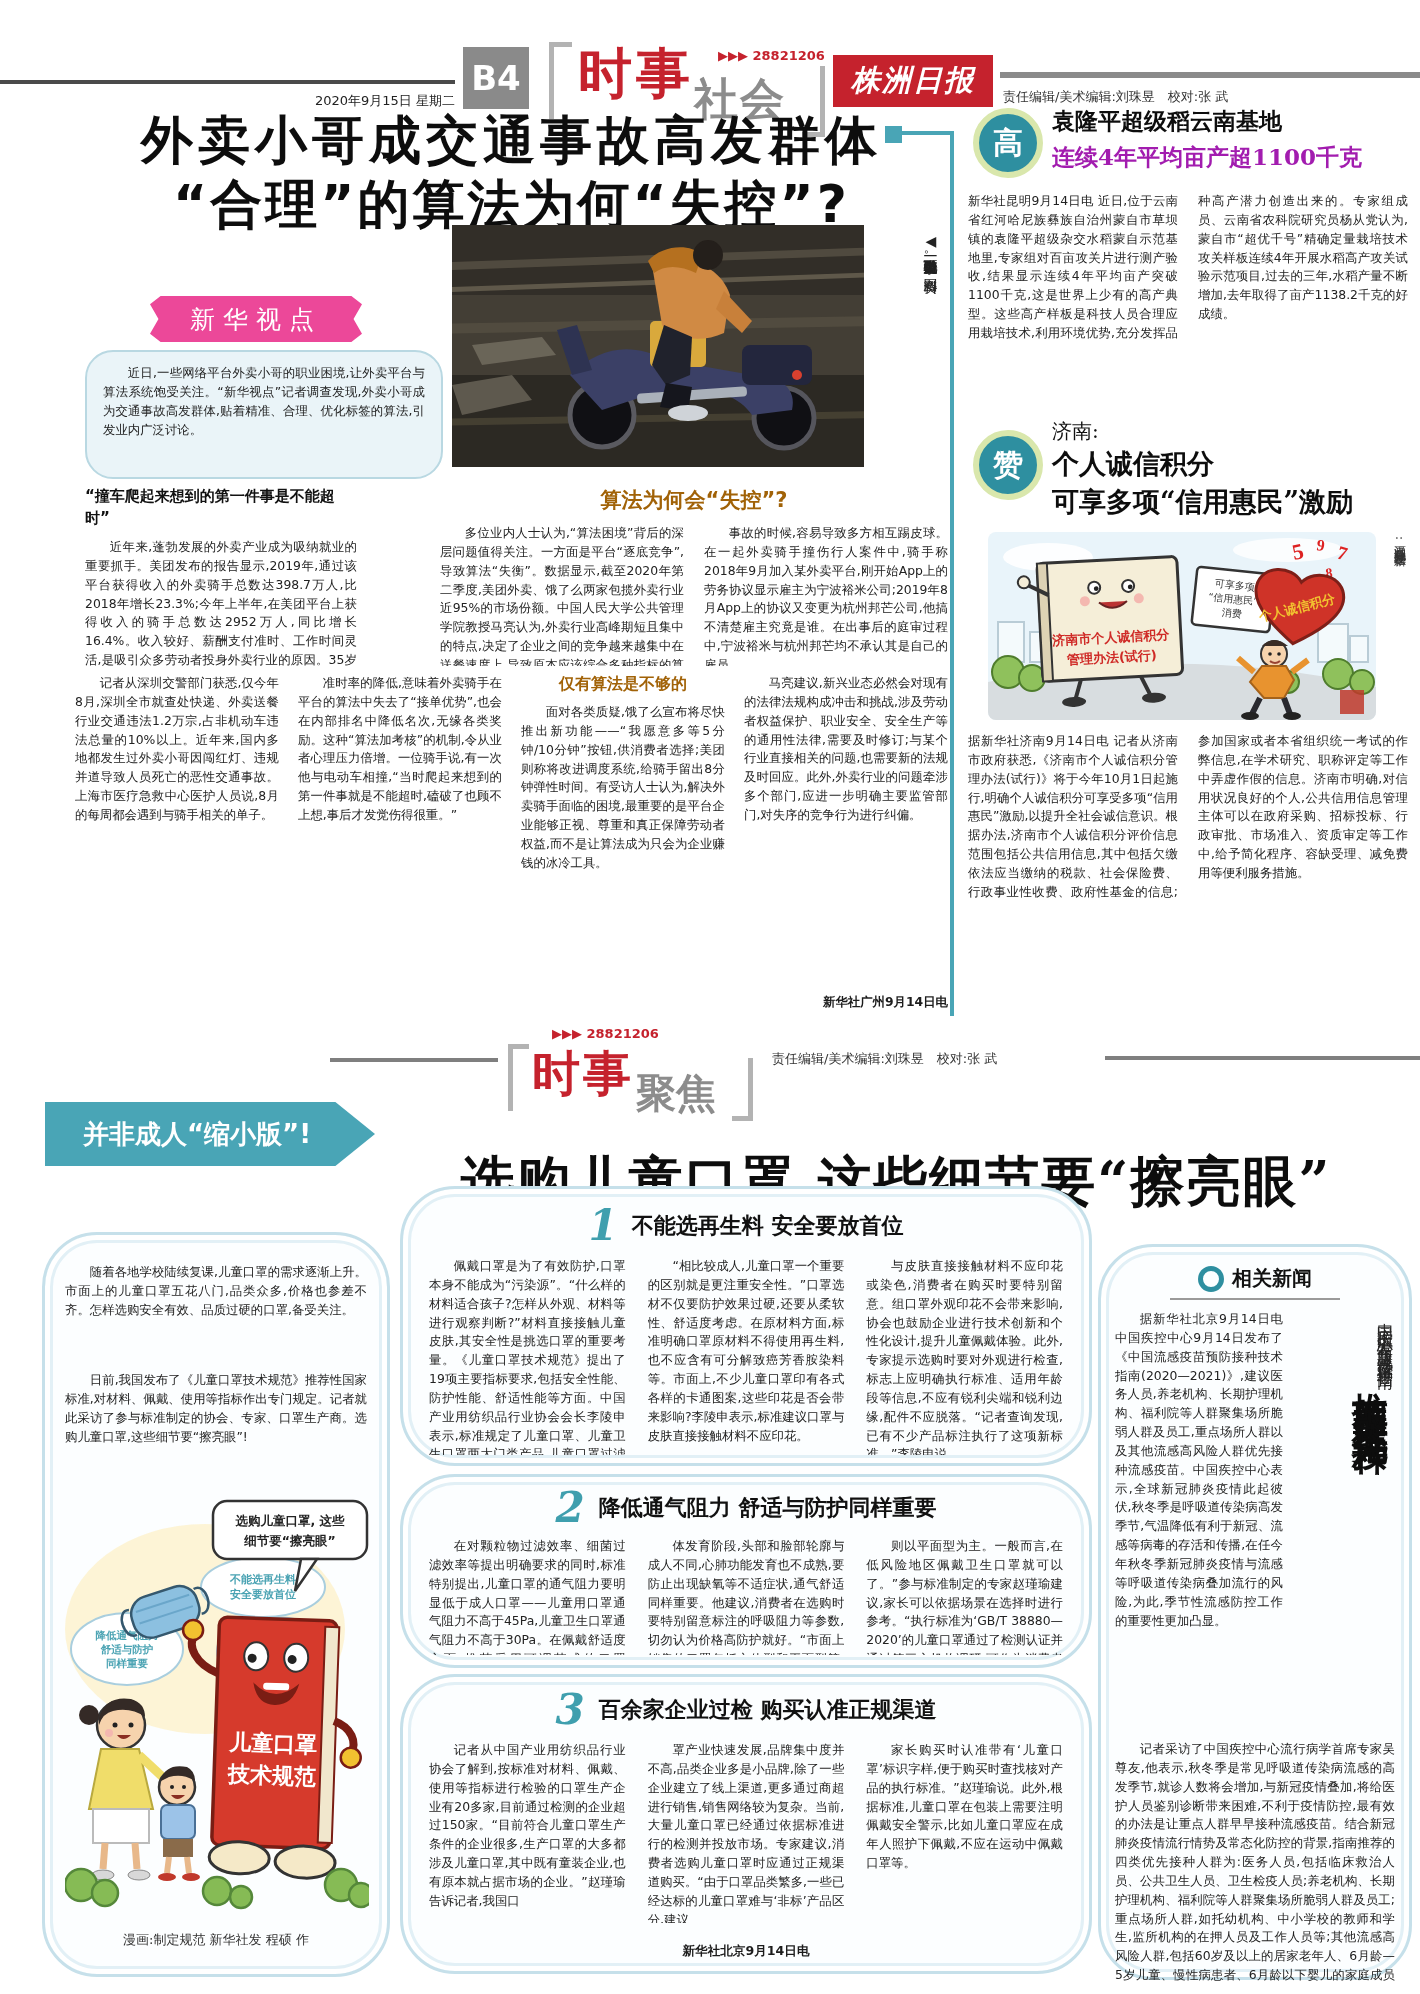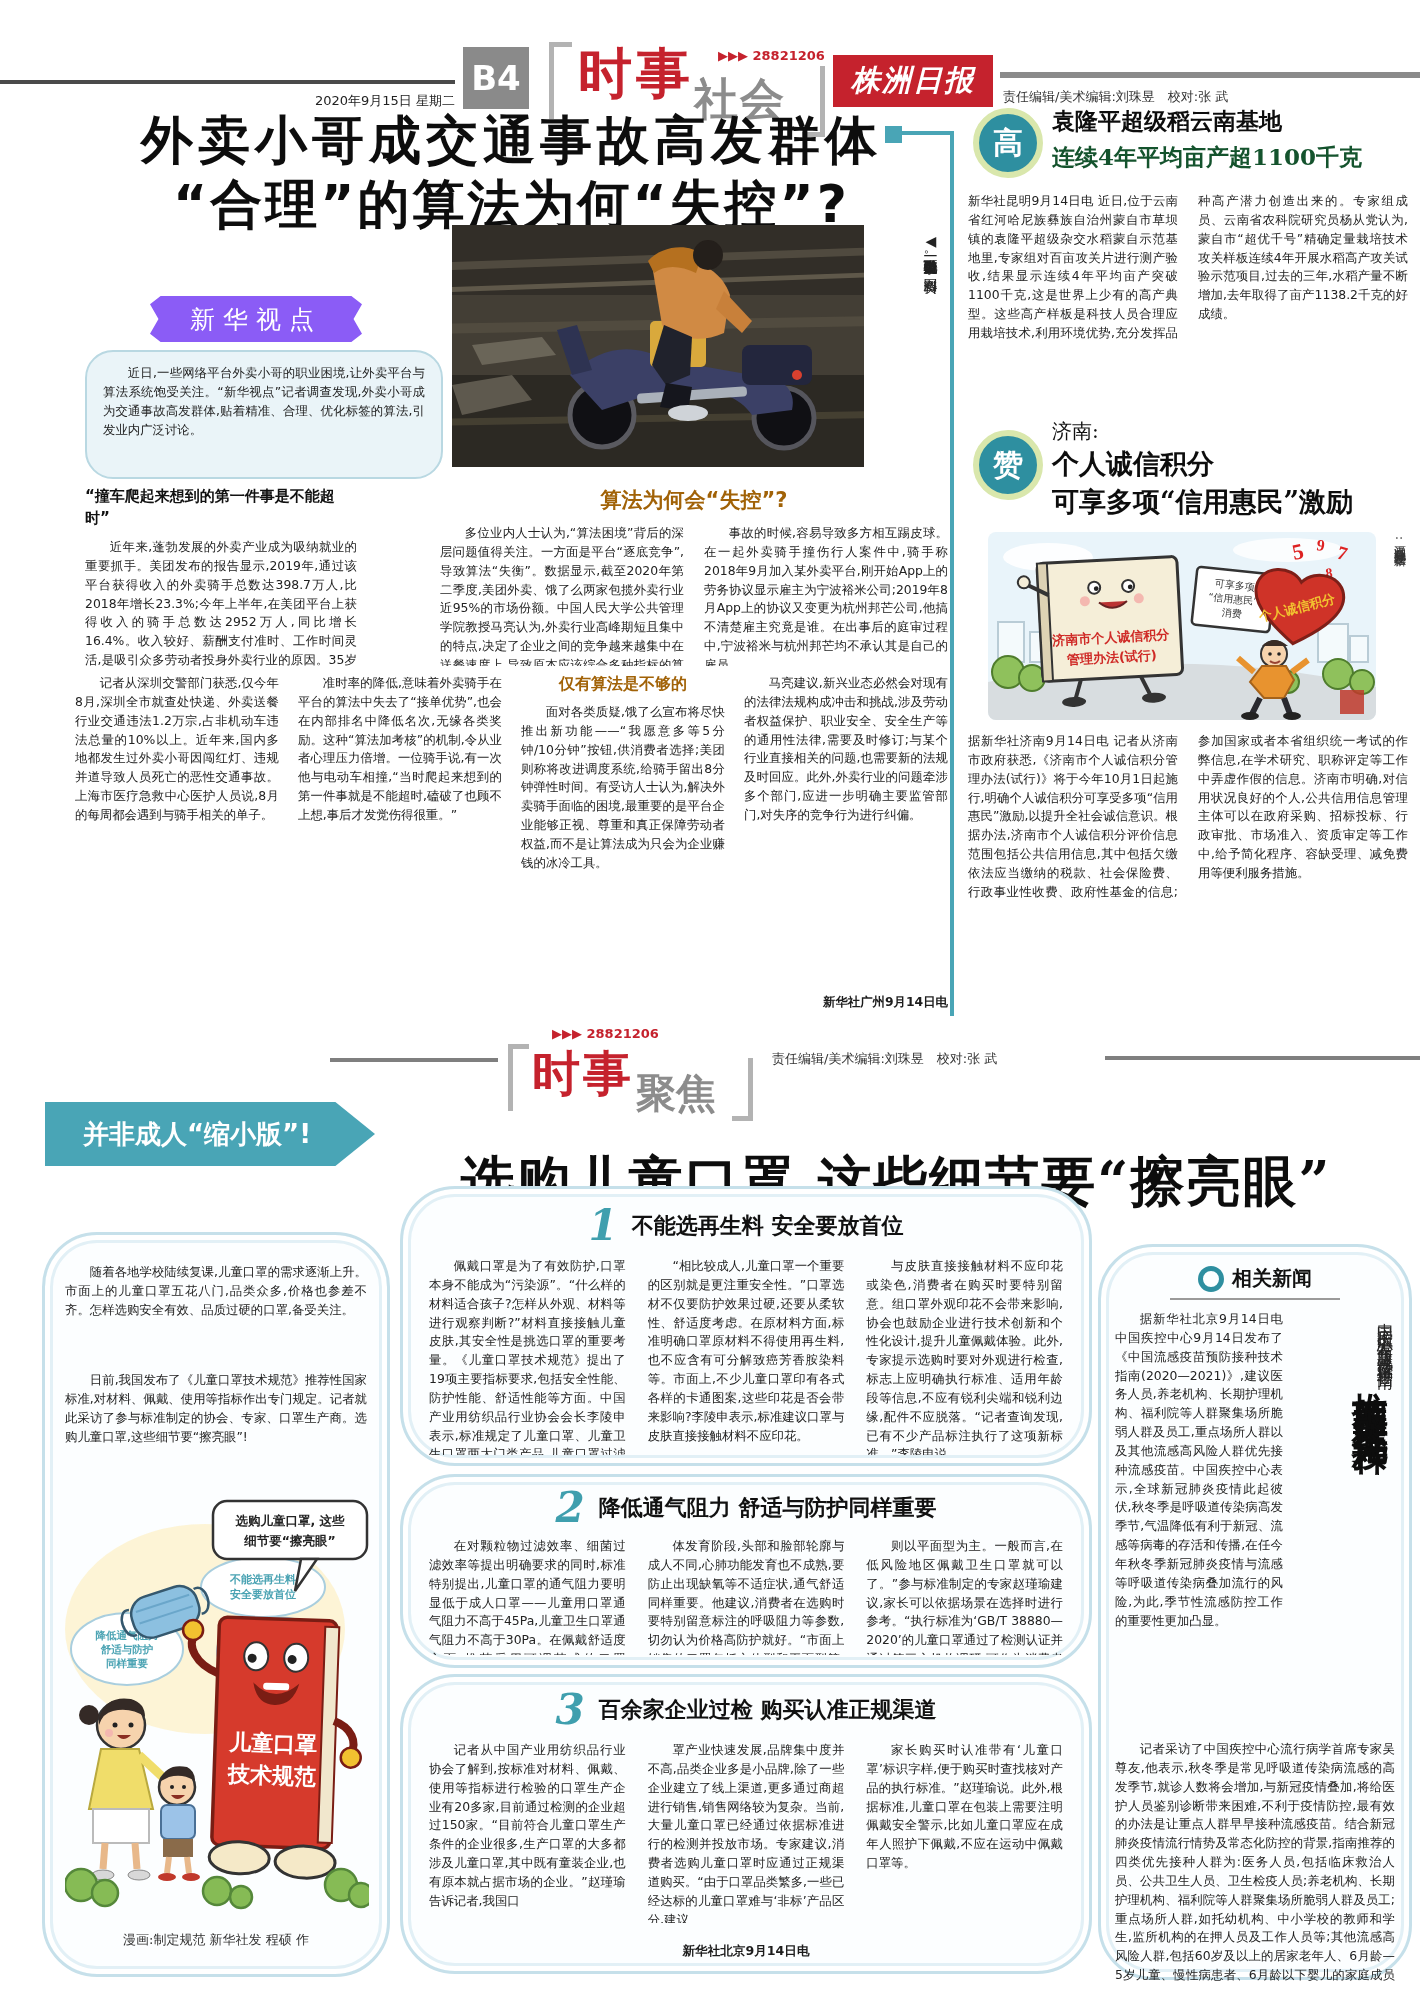--- a/index.html
+++ b/index.html
@@ -9,21 +9,21 @@
   .serif{font-family:"DejaVu Serif","Liberation Serif",serif;}
   .bt{font-size:12.4px;line-height:1.52;text-align:justify;color:#222;overflow:hidden;text-indent:2em;}
   .cols2{column-count:2;column-gap:20px;}
   .cols3{column-count:3;column-gap:22px;}
   .red{color:#c5222d;}
   .gray{color:#8c8c8c;}
   .rule{background:#7f7f7f;}
   .badge{width:58px;height:58px;border-radius:50%;background:#2e8fa0;border:6px solid #d9e7ac;
          color:#fff;font-weight:bold;font-size:30px;display:flex;align-items:center;justify-content:center;}
   .vert{writing-mode:vertical-rl;}
-  .ribbon{background:#8b5cf6;color:#fff;display:flex;align-items:center;justify-content:center;
+  .ribbon{background:#ec4899;color:#fff;display:flex;align-items:center;justify-content:center;
           font-size:25px;letter-spacing:8px;clip-path:polygon(0 18%,5% 0,95% 0,100% 18%,96% 50%,100% 82%,95% 100%,5% 100%,0 82%,4% 50%);}
   .blob{border:3px solid #c6e0ea;border-radius:55px;background:#fcfeff;
         box-shadow:inset 0 0 0 5px #ffffff, inset 0 0 0 8px #e2f0f6;}
   .sec-title{display:flex;align-items:center;justify-content:center;gap:14px;padding-top:16px;}
   .sec-num{font-family:"DejaVu Serif","Liberation Serif",serif;font-style:italic;font-weight:bold;
            font-size:42px;color:#3f9fae;line-height:1;}
   .sec-label{font-size:22px;font-weight:bold;color:#111;}
   .bracketL{border-left:5px solid #b3b3b3;border-top:5px solid #b3b3b3;}
   .bracketR{border-right:5px solid #b3b3b3;border-bottom:5px solid #b3b3b3;}
   .subhead{font-weight:bold;color:#a16207;text-align:center;}
@@ -110,21 +110,21 @@
     <div class="subhead" style="font-size:16px;margin-bottom:8px;">仅有算法是不够的</div>
     <div class="bt" style="height:320px;">面对各类质疑,饿了么宣布将尽快推出新功能——“我愿意多等5分钟/10分钟”按钮,供消费者选择;美团则称将改进调度系统,给骑手留出8分钟弹性时间。有受访人士认为,解决外卖骑手面临的困境,最重要的是平台企业能够正视、尊重和真正保障劳动者权益,而不是让算法成为只会为企业赚钱的冰冷工具。</div>
   </div>
   <div class="abs" style="left:744px;top:674px;width:204px;height:356px;overflow:hidden;">
     <div class="bt" style="height:320px;">马亮建议,新兴业态必然会对现有的法律法规构成冲击和挑战,涉及劳动者权益保护、职业安全、安全生产等的通用性法律,需要及时修订;与某个行业直接相关的问题,也需要新的法规及时回应。此外,外卖行业的问题牵涉多个部门,应进一步明确主要监管部门,对失序的竞争行为进行纠偏。</div>
     <div class="signoff" style="font-size:12.4px;text-align:right;">新华社广州9月14日电</div>
   </div>
 
   <div class="abs badge" style="left:973px;top:108px;">高</div>
   <div class="abs serif" style="left:1052px;top:106px;font-size:23px;font-weight:bold;color:#0d0d0d;">袁隆平超级稻云南基地</div>
-  <div class="abs serif" style="left:1052px;top:142px;font-size:23px;font-weight:bold;color:#14532d;">连续4年平均亩产超1100千克</div>
+  <div class="abs serif" style="left:1052px;top:142px;font-size:23px;font-weight:bold;color:#a21caf;">连续4年平均亩产超1100千克</div>
   <div class="abs" style="left:968px;top:192px;width:440px;height:210px;">
     <div class="cols2 bt" style="height:210px;text-indent:0;">新华社昆明9月14日电 近日,位于云南省红河哈尼族彝族自治州蒙自市草坝镇的袁隆平超级杂交水稻蒙自示范基地里,专家组对百亩攻关片进行测产验收,结果显示连续4年平均亩产突破1100千克,这是世界上少有的高产典型。这些高产样板是科技人员合理应用栽培技术,利用环境优势,充分发挥品种高产潜力创造出来的。专家组成员、云南省农科院研究员杨从党认为,蒙自市“超优千号”精确定量栽培技术攻关样板连续4年开展水稻高产攻关试验示范项目,过去的三年,水稻产量不断增加,去年取得了亩产1138.2千克的好成绩。</div>
   </div>
 
   <div class="abs badge" style="left:973px;top:430px;">赞</div>
   <div class="abs serif" style="left:1052px;top:418px;font-size:20px;color:#111;">济南:</div>
   <div class="abs serif" style="left:1052px;top:446px;font-size:27px;font-weight:bold;color:#0d0d0d;">个人诚信积分</div>
   <div class="abs serif" style="left:1052px;top:484px;font-size:27px;font-weight:bold;color:#0d0d0d;">可享多项“信用惠民”激励</div>
 
   <div class="abs" style="left:988px;top:532px;width:388px;height:188px;border-radius:8px;overflow:hidden;">

